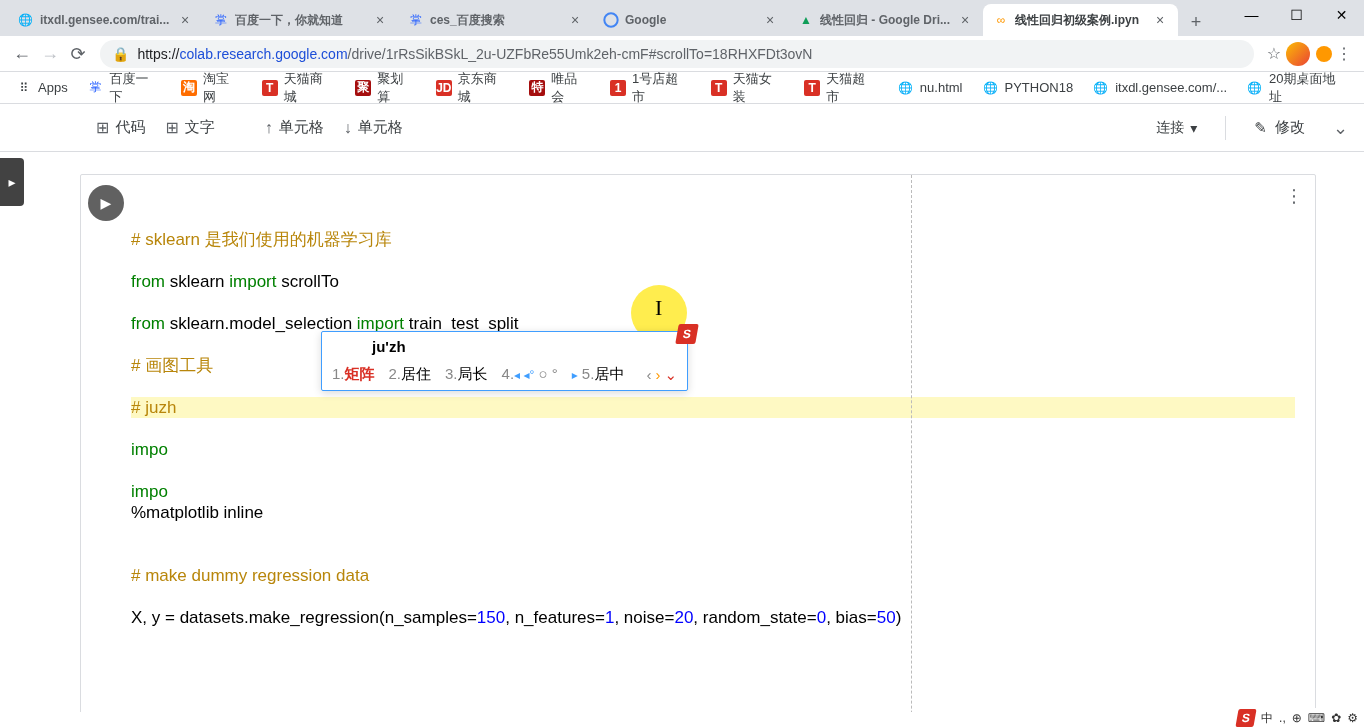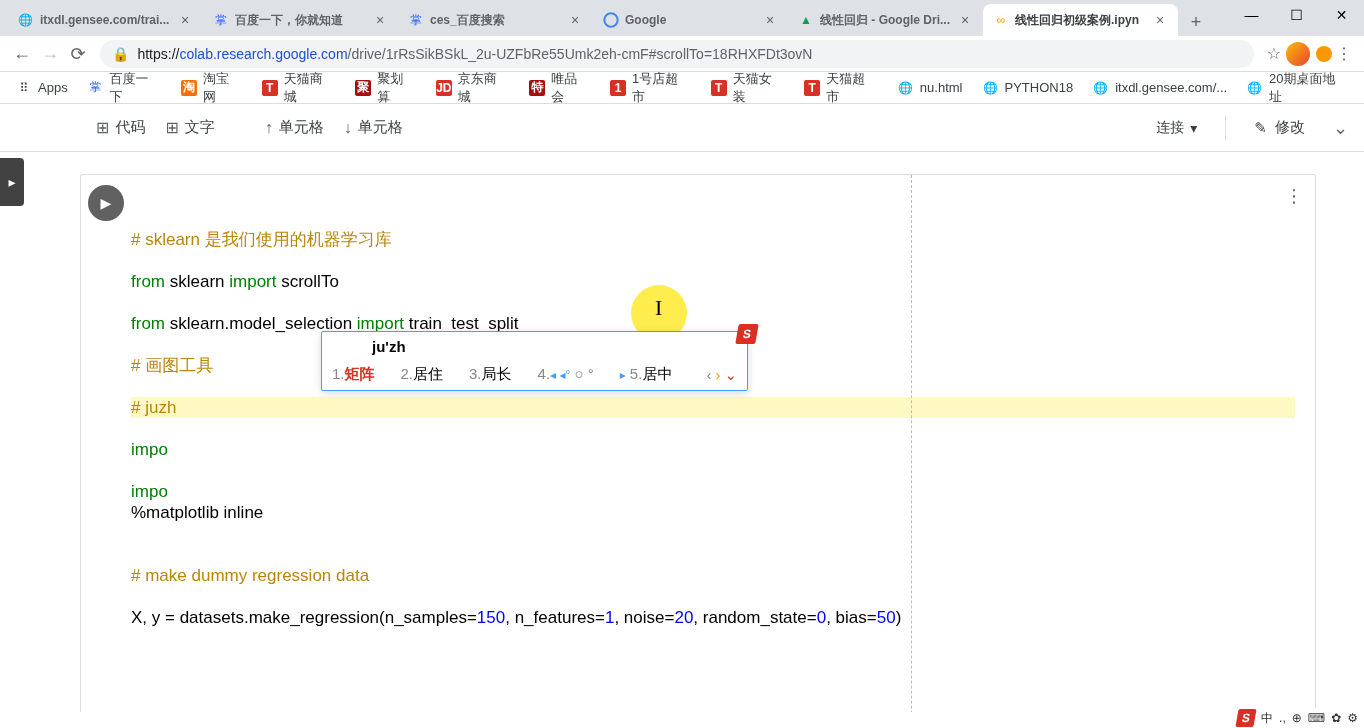--- a/index.html
+++ b/index.html
@@ -62,21 +62,21 @@
 .code-area .c-num { color: #0000ff; }
 .code-area .dashed-divider { position: absolute; left: 780px; top: 0; bottom: 0; border-left: 1px dashed #bbb; }
 .line { display: block; }
 .line.highlight { background: #fef9c3; }
 
 
 .ime-popup { position: absolute; left: 190px; top: 156px; background: #fff; border: 1px solid #409eff; border-radius: 2px; display: flex; flex-direction: column; font-family: "Microsoft YaHei", sans-serif; font-size: 15px; z-index: 10; box-shadow: 0 2px 8px rgba(0,0,0,0.15); }
 .ime-top { padding: 4px 10px 2px 10px; display: flex; align-items: center; justify-content: space-between; margin-left: 40px; }
 .ime-input { color: #000; font-weight: bold; }
 .ime-logo { width: 20px; height: 20px; background: #d93025; color: #fff; font-weight: bold; font-size: 12px; display: flex; align-items: center; justify-content: center; border-radius: 2px; transform: skewX(-10deg); position: absolute; right: -10px; top: -8px; }
-.ime-candidates { padding: 4px 10px; display: flex; gap: 26px; color: #000; justify-content: flex-end; }
+.ime-candidates { padding: 4px 10px; display: flex; gap: 14px; color: #000; justify-content: flex-end; }
 .ime-cand .idx { color: #888; }
 .ime-cand.first .txt { color: #d93025; font-weight: bold; }
 .ime-nav { display: flex; gap: 4px; align-items: center; color: #888; margin-left: 8px; }
 .ime-sym { color: #409eff; font-size: 12px; }
 
 
 .cursor-highlight { position: absolute; left: 500px; top: 110px; width: 56px; height: 56px; border-radius: 50%; background: #ffeb3b; opacity: 0.9; z-index: 5; }
 .cursor-i { position: absolute; left: 524px; top: 122px; font-family: serif; font-size: 22px; color: #000; z-index: 6; }
 
 

